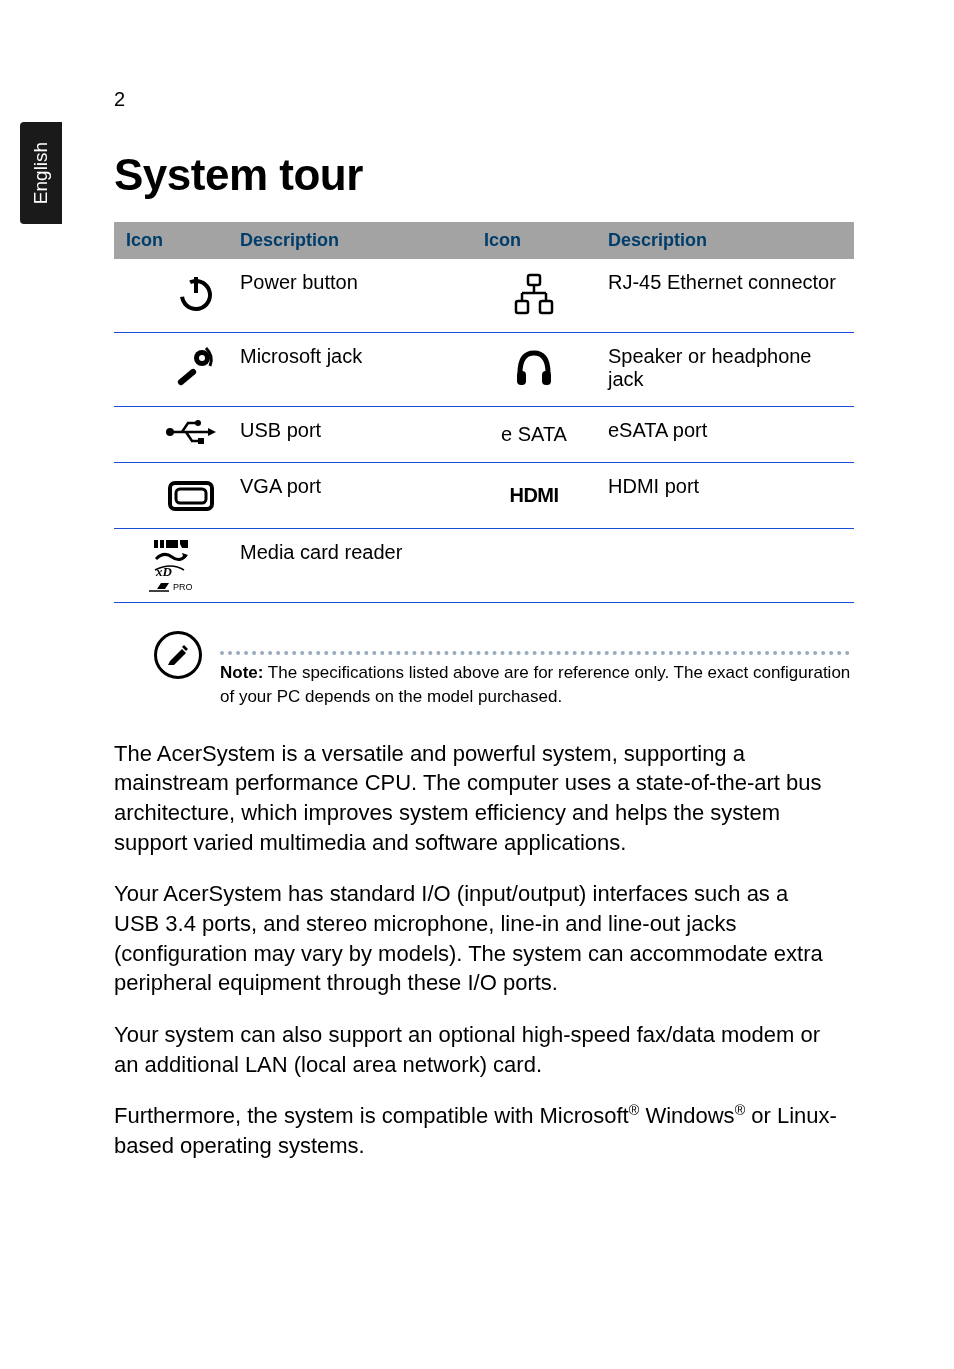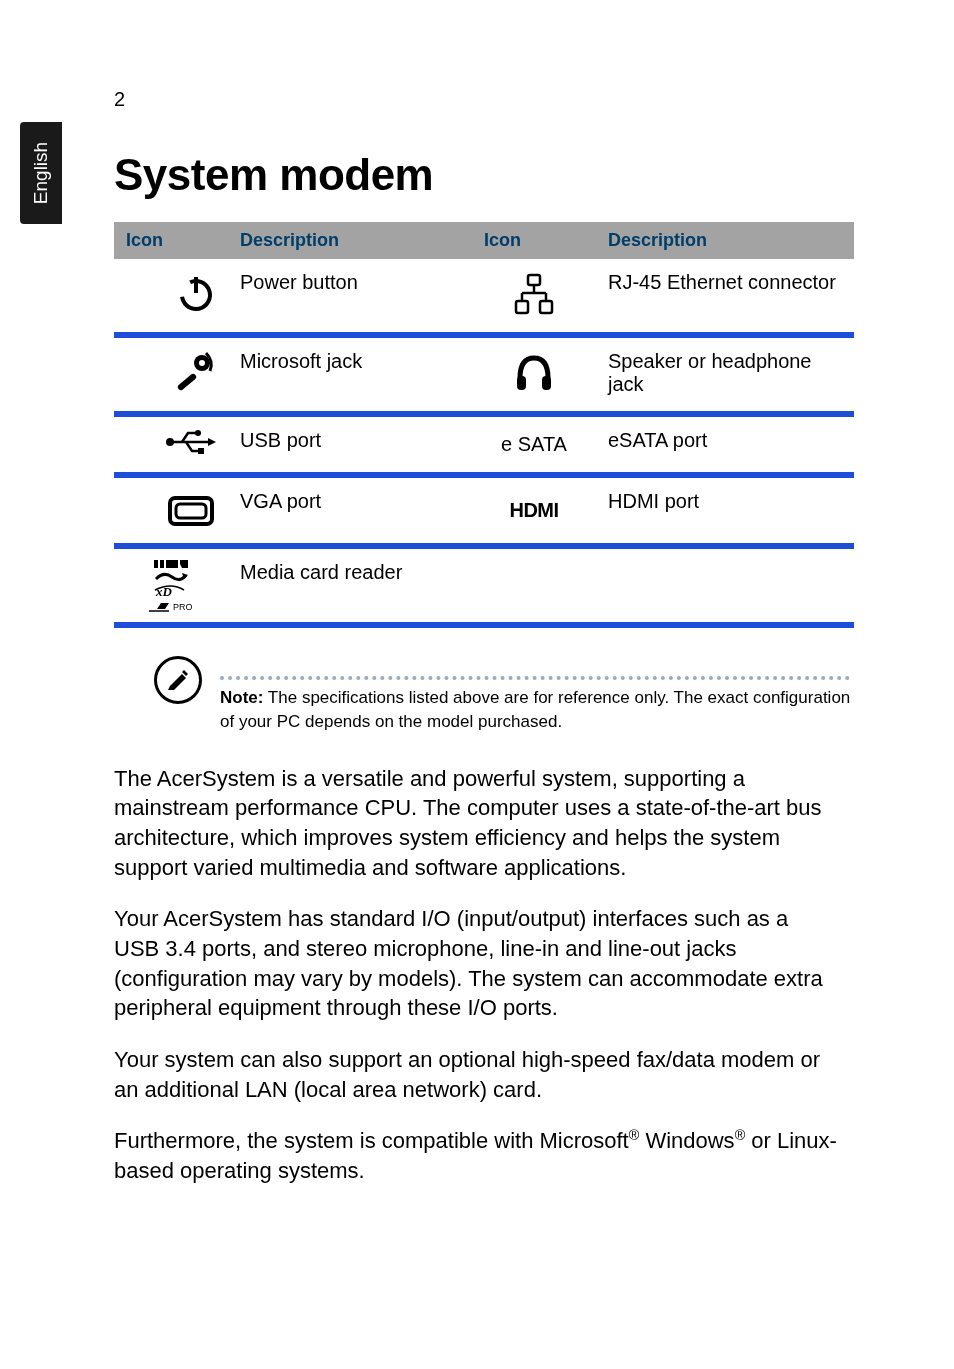--- a/index.html
+++ b/index.html
@@ -5,21 +5,21 @@
   html,body { margin:0; padding:0; }
   body { width:954px; height:1369px; background:#fff; font-family:"Segoe UI", Arial, sans-serif; color:#000; position:relative; }
   .page-number { position:absolute; top:88px; left:114px; font-size:20px; }
   .side-tab { position:absolute; top:122px; left:20px; width:42px; height:102px; background:#1a1a1a; border-radius:4px 0 0 4px; display:flex; align-items:center; justify-content:center; }
   .side-tab span { color:#fff; font-size:19px; transform:rotate(-90deg); font-weight:500; }
   .content { position:absolute; left:114px; top:150px; width:740px; }
   h1 { font-size:44px; font-weight:600; margin:0 0 22px 0; letter-spacing:-0.5px; }
   .lead { font-size:23px; margin:0 0 24px 0; }
   table.icons { width:100%; border-collapse:collapse; margin-bottom:28px; }
   table.icons th { background:#a3a3a3; color:#003d6b; font-size:18px; text-align:left; padding:8px 12px; font-weight:700; }
-  table.icons td { border-bottom:6px solid #1d4ed8; padding:12px 12px; font-size:20px; vertical-align:top; }
+  table.icons td { border-bottom:1px solid #1d4ed8; padding:12px 12px; font-size:20px; vertical-align:top; }
   table.icons td.icon { width:90px; text-align:right; vertical-align:middle; padding-top:10px; padding-bottom:10px; }
   table.icons td.desc { width:220px; }
   table.icons td.icon2 { width:100px; text-align:center; vertical-align:middle; font-size:20px; }
   .hdmi-bold { font-weight:900; font-size:22px; letter-spacing:-0.5px; }
   .note-box { display:flex; gap:18px; margin:10px 0 30px 0; padding-left:40px; }
   .note-circle { width:42px; height:42px; border:3px solid #000; border-radius:50%; flex:none; display:flex; align-items:center; justify-content:center; }
   .note-dots { border-top:4px dotted #9ab; height:0; flex:1; margin-top:20px; margin-right:4px; }
   .note-wrap { flex:1; }
   .note-text { font-size:17px; line-height:1.4; margin-top:6px; }
   .body-p { font-size:22px; line-height:1.35; margin:0 16px 22px 0; }
@@ -30,21 +30,21 @@
 <body>
 
 <div class="page-number">2</div>
 
 <div class="side-tab">
   <span>English</span>
 </div>
 
 <div class="content">
 
-  <h1>System modem</h1>
+  <h1>System tour</h1>
 
 
   <table class="icons">
     <tbody>
         <tr>
       <th>Icon</th>
       <th>Description</th>
       <th>Icon</th>
       <th>Description</th>
     </tr>

